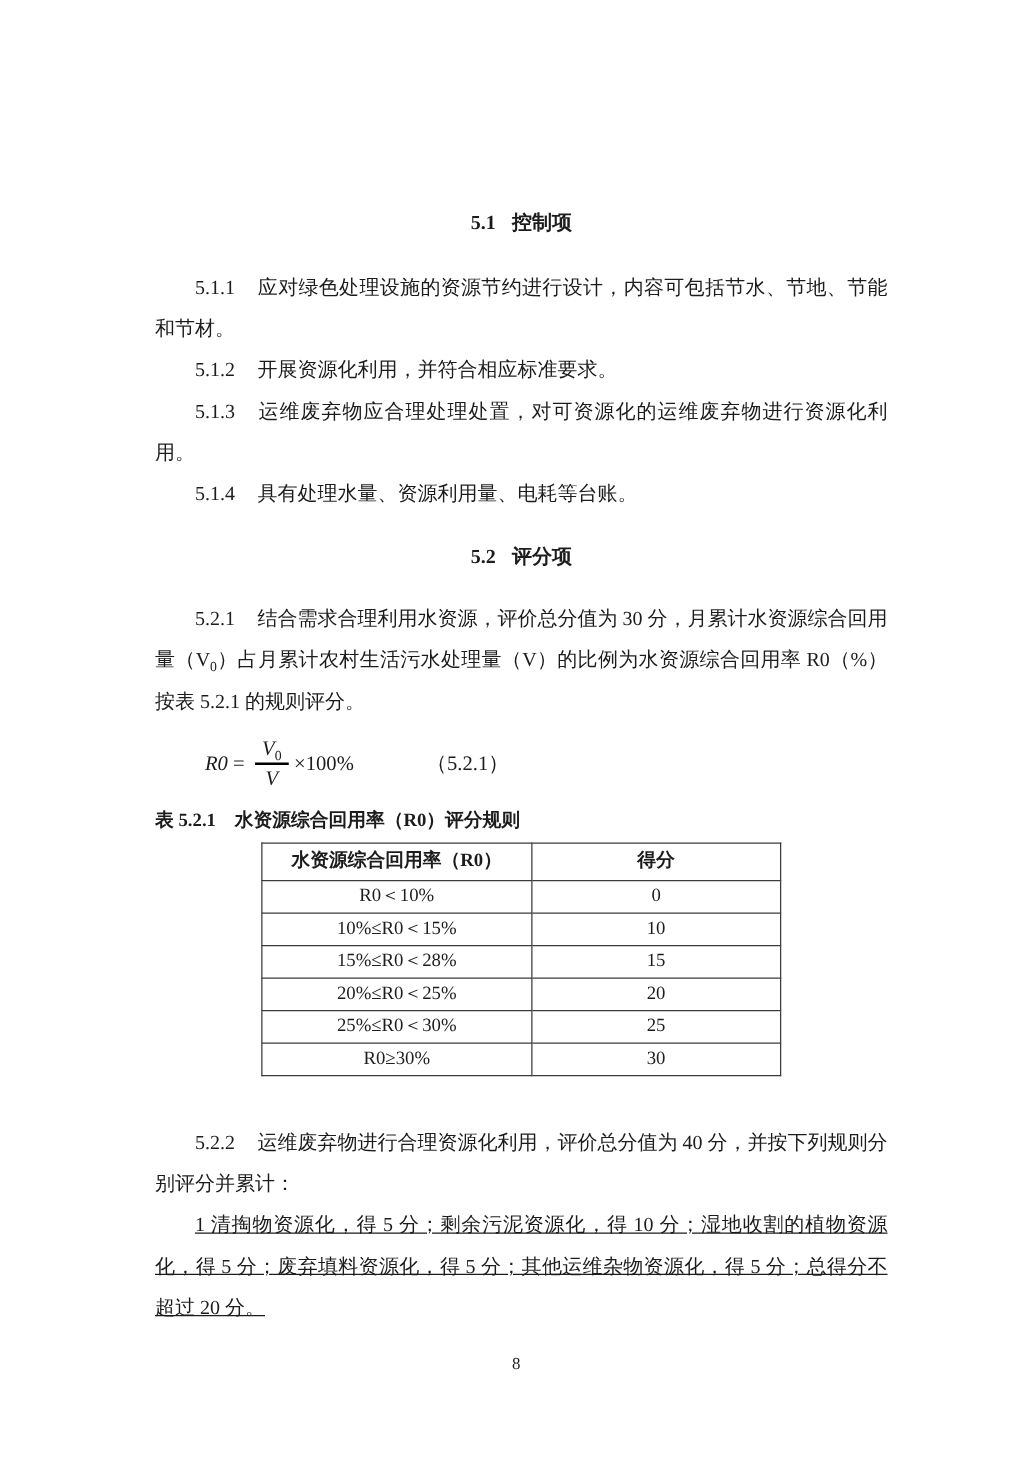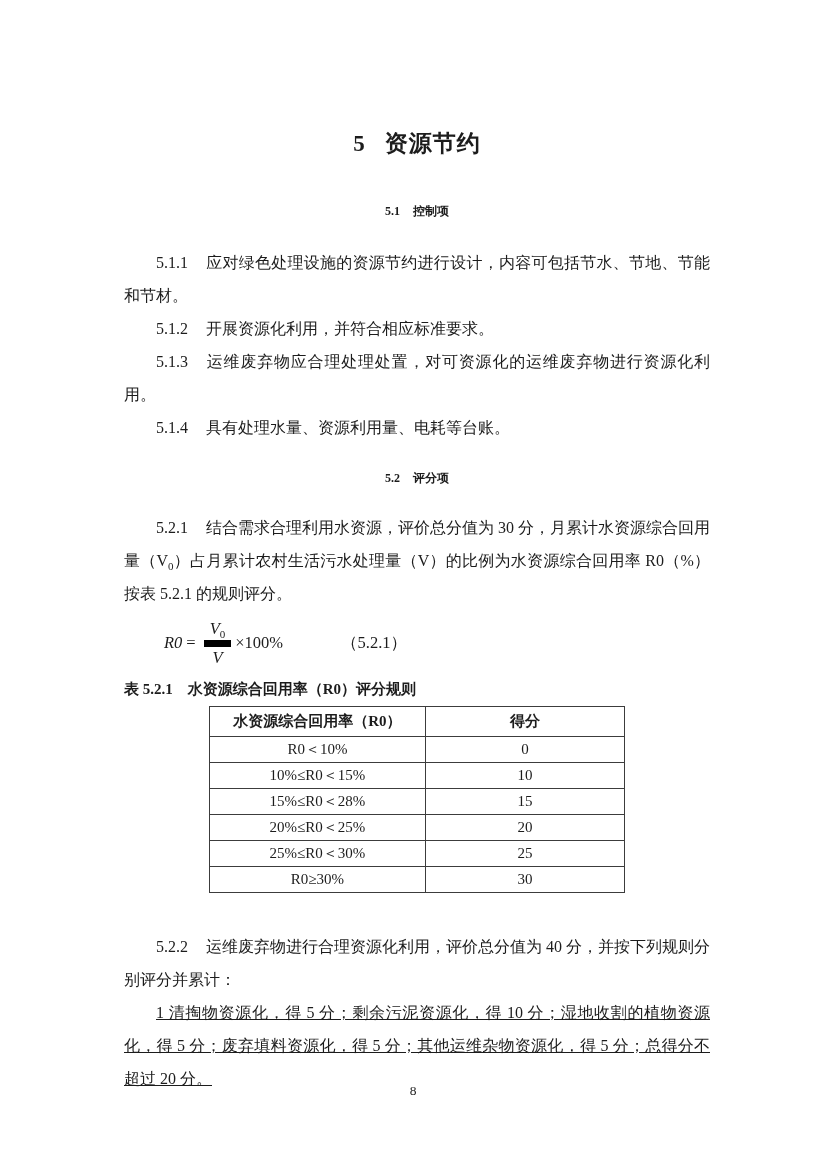--- a/index.html
+++ b/index.html
@@ -19,21 +19,21 @@
     text-align: center;
     font-size: 23px;
     font-weight: bold;
     line-height: 32px;
     letter-spacing: 1px;
   }
   .chapter-heading .num { margin-right: 20px; letter-spacing: 0; }
   .section-heading {
     margin: 38px 0 0 0;
     text-align: center;
-    font-size: 12px;
+    font-size: 16px;
     font-weight: bold;
     line-height: 26px;
   }
   .section-heading .num { margin-right: 13px; }
   .section-heading.second { margin-top: 21px; }
   p.body-para {
     margin: 0;
     font-size: 16px;
     line-height: 33px;
     text-align: justify;
@@ -51,21 +51,21 @@
   }
   .math { font-style: italic; }
   .formula-row .eq-sign { margin: 0 4px; }
   .frac {
     display: inline-flex;
     flex-direction: column;
     align-items: center;
     margin: 0 4px;
   }
   .frac .top {
-    border-bottom: 7px solid #000000;
+    border-bottom: 2px solid #000000;
     padding: 0 6px 1px 6px;
     line-height: 20px;
   }
   .frac .bot { line-height: 20px; padding-top: 1px; }
   .eq-label { margin-left: 58px; }
   .table-caption {
     margin-top: 10px;
     text-align: left;
     font-weight: bold;
     font-size: 15px;
@@ -97,21 +97,20 @@
     text-align: center;
     font-size: 13.5px;
     color: #1c1c1c;
   }
 </style>
 </head>
 <body>
 
 <div class="page">
 
-  <h1 class="chapter-heading"><span class="num">5</span><span>资源节约</span></h1>
 
   <h2 class="section-heading"><span class="num">5.1</span><span>控制项</span></h2>
 
   <p class="body-para first"><span class="clause-num">5.1.1</span><span>应对绿色处理设施的资源节约进行设计，内容可包括节水、节地、节能和节材。</span></p>
 
   <p class="body-para"><span class="clause-num">5.1.2</span><span>开展资源化利用，并符合相应标准要求。</span></p>
 
   <p class="body-para"><span class="clause-num">5.1.3</span><span>运维废弃物应合理处理处置，对可资源化的运维废弃物进行资源化利用。</span></p>
 
   <p class="body-para"><span class="clause-num">5.1.4</span><span>具有处理水量、资源利用量、电耗等台账。</span></p>

